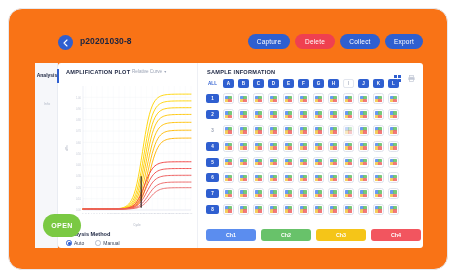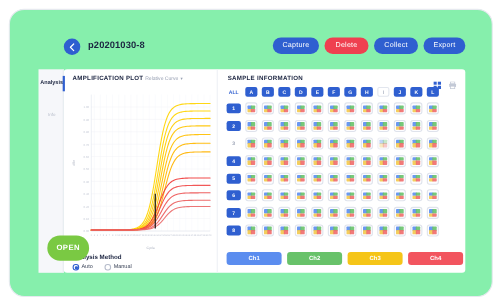--- a/index.html
+++ b/index.html
@@ -6,21 +6,21 @@
   html, body {
     width: 456px; height: 278px;
     background: #ffffff;
     font-family: "Liberation Sans", sans-serif;
     overflow: hidden;
   }
   #app-frame {
     position: absolute;
     left: 8px; top: 8px;
     width: 440px; height: 262px;
-    background: #86efac;
+    background: #f97316;
     border-radius: 14px;
     border: 1px solid #e6e9ef;
   }
   
   #header {
     position: absolute; left: 0; top: 22px;
     width: 100%; height: 26px;
   }
   #back-btn {
     position: absolute; left: 49px; top: 4px;

